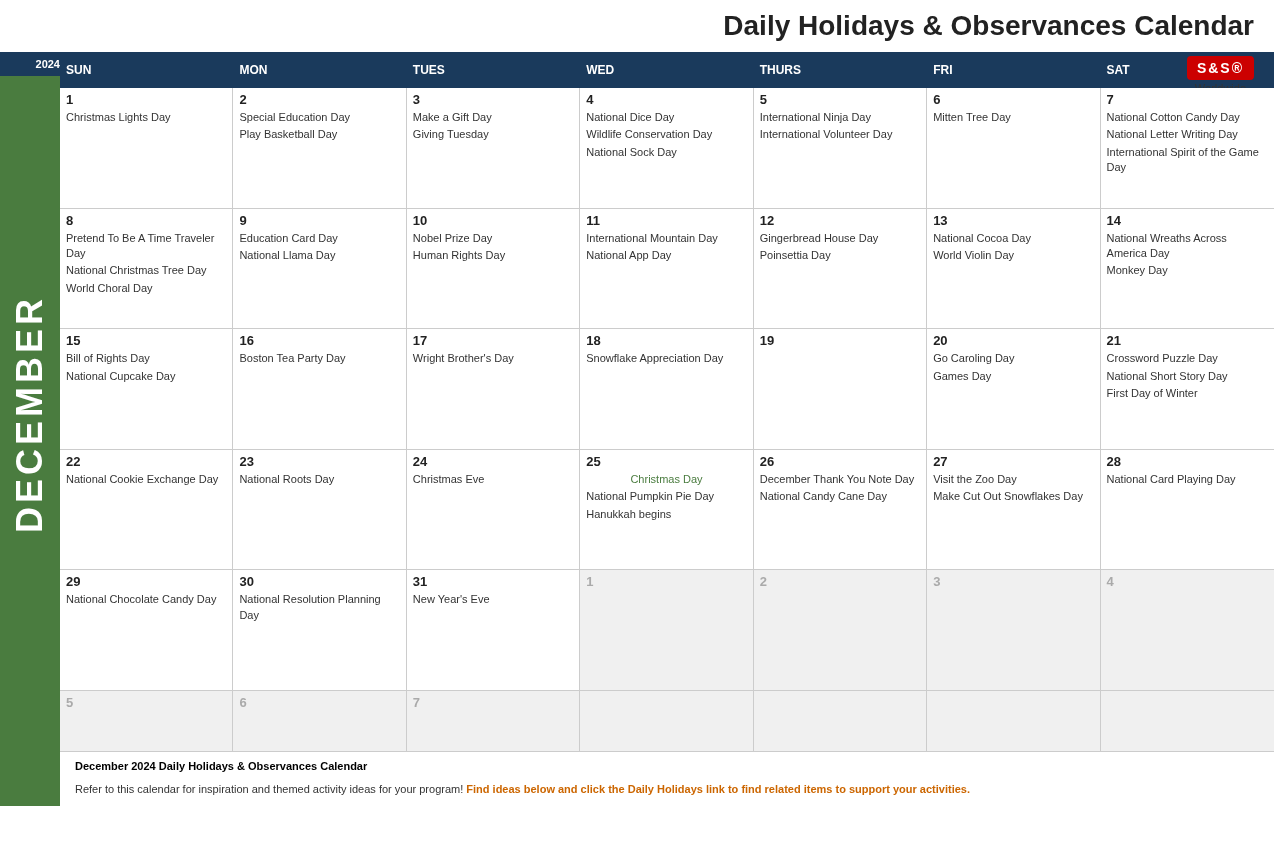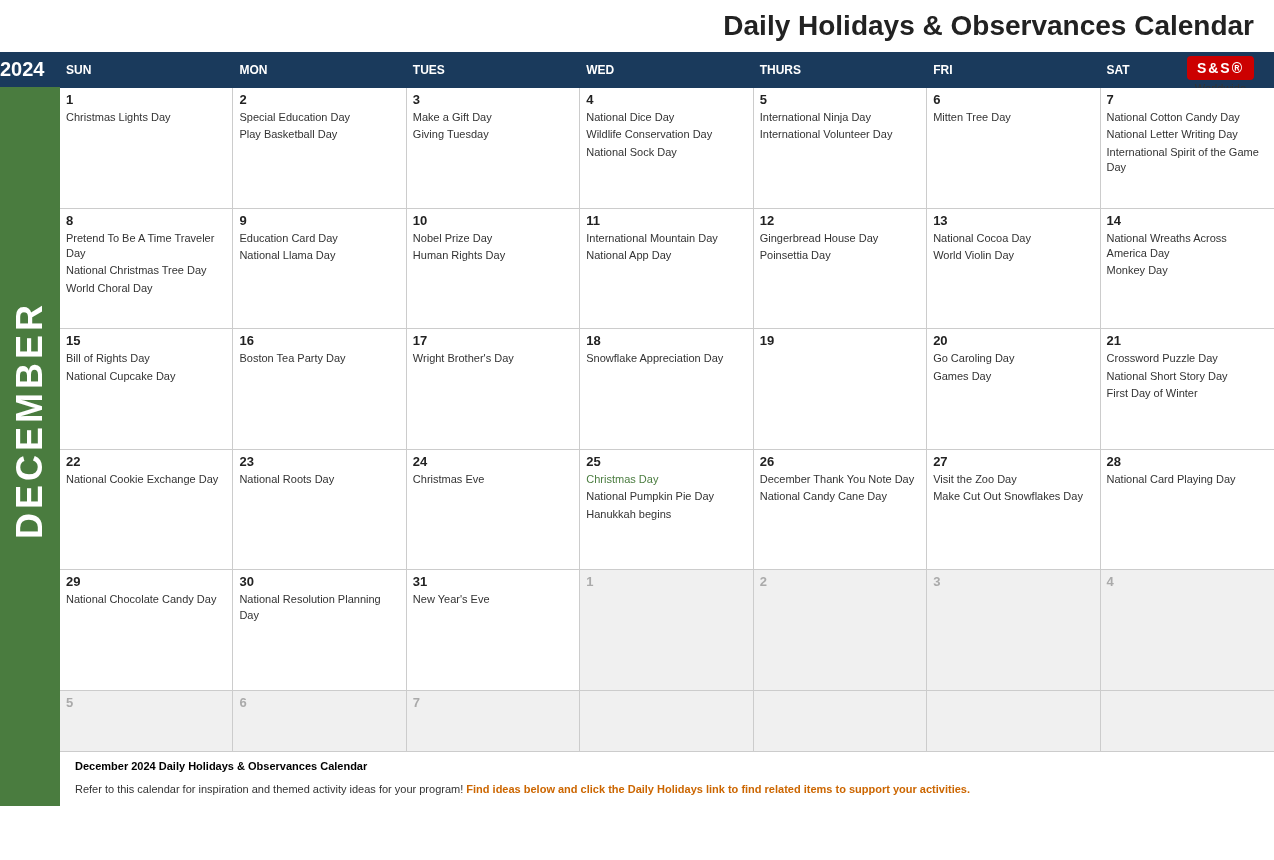--- a/index.html
+++ b/index.html
@@ -54,22 +54,22 @@
       min-height: 700px;
       display: flex;
       flex-direction: column;
       align-items: center;
       justify-content: center;
     }
     .year-label {
       background: #1a3a5c;
       color: #fff;
       width: 100%;
-      text-align: left;
-      font-size: 20px;
+      text-align: right;
+      font-size: 11px;
       font-weight: bold;
       padding: 6px 0;
     }
     .month-label {
       writing-mode: vertical-rl;
       transform: rotate(180deg);
       font-size: 36px;
       font-weight: bold;
       letter-spacing: 4px;
       color: #fff;
@@ -140,20 +140,21 @@
     .cell-events {
       font-size: 11px;
       color: #333;
       line-height: 1.4;
     }
     .cell-events .event {
       margin-bottom: 2px;
     }
     .cell-events .event.highlight {
       color: #4a7c3f;
+      text-align: center;
     }
     .footer-title {
       font-weight: bold;
       margin-bottom: 9px;
     }
     .footer-text {
       color: #333;
       line-height: 1.5;
     }
     .footer-text .link-text {

